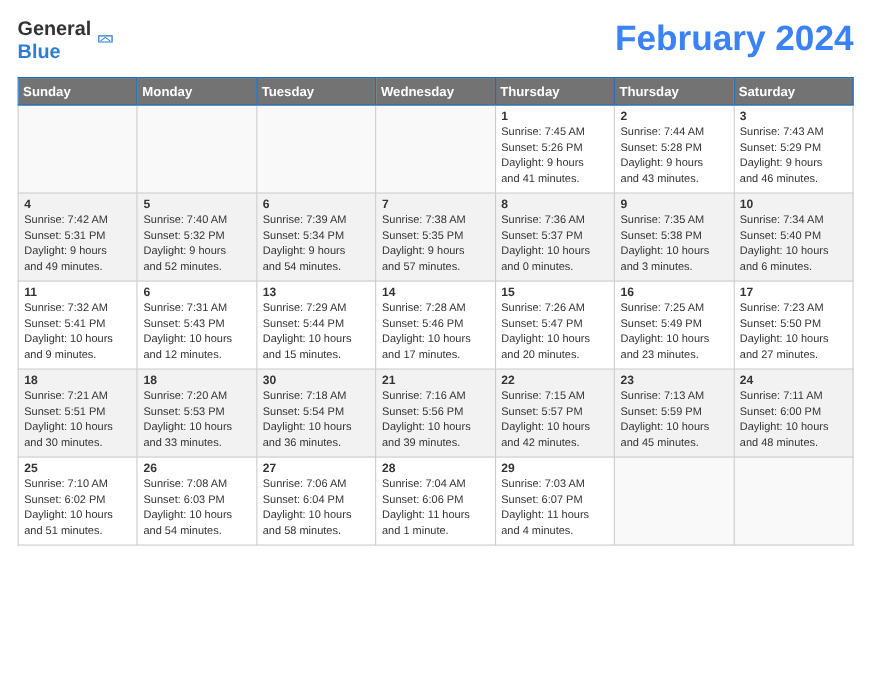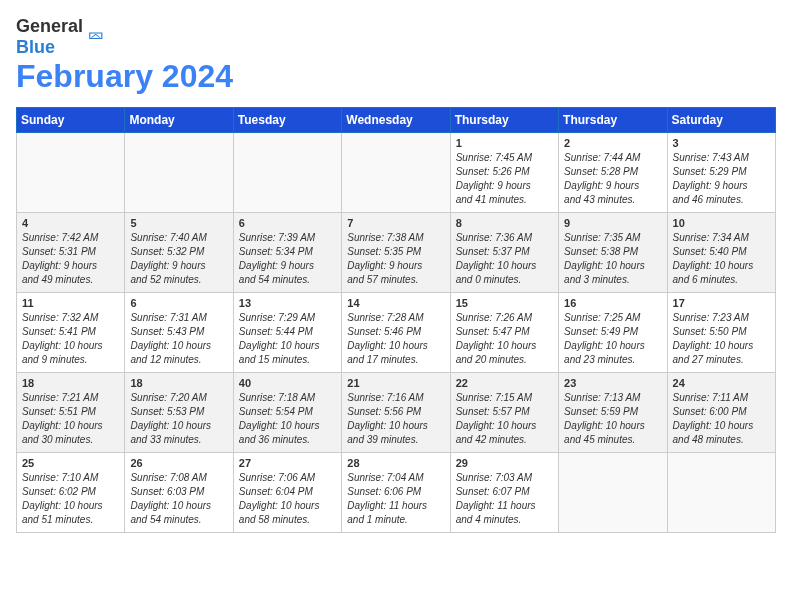--- a/index.html
+++ b/index.html
@@ -5,24 +5,23 @@
     * { box-sizing: border-box; margin: 0; padding: 0; }
     body {
       font-family: Arial, sans-serif;
       background: #fff;
       width: 792px;
       min-height: 612px;
       padding: 16px;
     }
     .header {
       display: flex;
-      justify-content: flex-start;
+      justify-content: space-between;
       align-items: flex-start;
       margin-bottom: 12px;
-      flex-direction: column;
     }
     .logo {
       display: flex;
       align-items: center;
       gap: 4px;
     }
     .logo-text-general {
       font-size: 18px;
       font-weight: bold;
       color: #333;
@@ -46,21 +45,21 @@
     }
     .location-title {
       font-size: 15px;
       color: #555;
     }
     .calendar {
       width: 100%;
       border-collapse: collapse;
     }
     .calendar th {
-      background-color: #1d4ed8;
+      background-color: #737373;
       color: #fff;
       font-size: 12px;
       font-weight: bold;
       padding: 5px 4px;
       text-align: left;
       border: 1px solid #1a6fc4;
     }
     .calendar td {
       border: 1px solid #ccc;
       vertical-align: top;
@@ -75,21 +74,20 @@
     }
     .day-number {
       font-weight: bold;
       font-size: 11px;
       margin-bottom: 2px;
     }
     .day-info {
       font-size: 10px;
       color: #333;
       line-height: 1.4;
-      font-style: italic;
     }
     .row-even td { background-color: #fff; }
     .row-odd td { background-color: #f2f2f2; }
   </style>
 </head>
 <body>
 
 <div class="header">
   <div class="logo">
     <div>
@@ -197,21 +195,21 @@
       <tr class="row-odd">
         <td>
           <div class="day-number">18</div>
           <div class="day-info">Sunrise: 7:21 AM<br>Sunset: 5:51 PM<br>Daylight: 10 hours<br>and 30 minutes.</div>
         </td>
         <td>
           <div class="day-number">18</div>
           <div class="day-info">Sunrise: 7:20 AM<br>Sunset: 5:53 PM<br>Daylight: 10 hours<br>and 33 minutes.</div>
         </td>
         <td>
-          <div class="day-number">40</div>
+          <div class="day-number">30</div>
           <div class="day-info">Sunrise: 7:18 AM<br>Sunset: 5:54 PM<br>Daylight: 10 hours<br>and 36 minutes.</div>
         </td>
         <td>
           <div class="day-number">21</div>
           <div class="day-info">Sunrise: 7:16 AM<br>Sunset: 5:56 PM<br>Daylight: 10 hours<br>and 39 minutes.</div>
         </td>
         <td>
           <div class="day-number">22</div>
           <div class="day-info">Sunrise: 7:15 AM<br>Sunset: 5:57 PM<br>Daylight: 10 hours<br>and 42 minutes.</div>
         </td>

